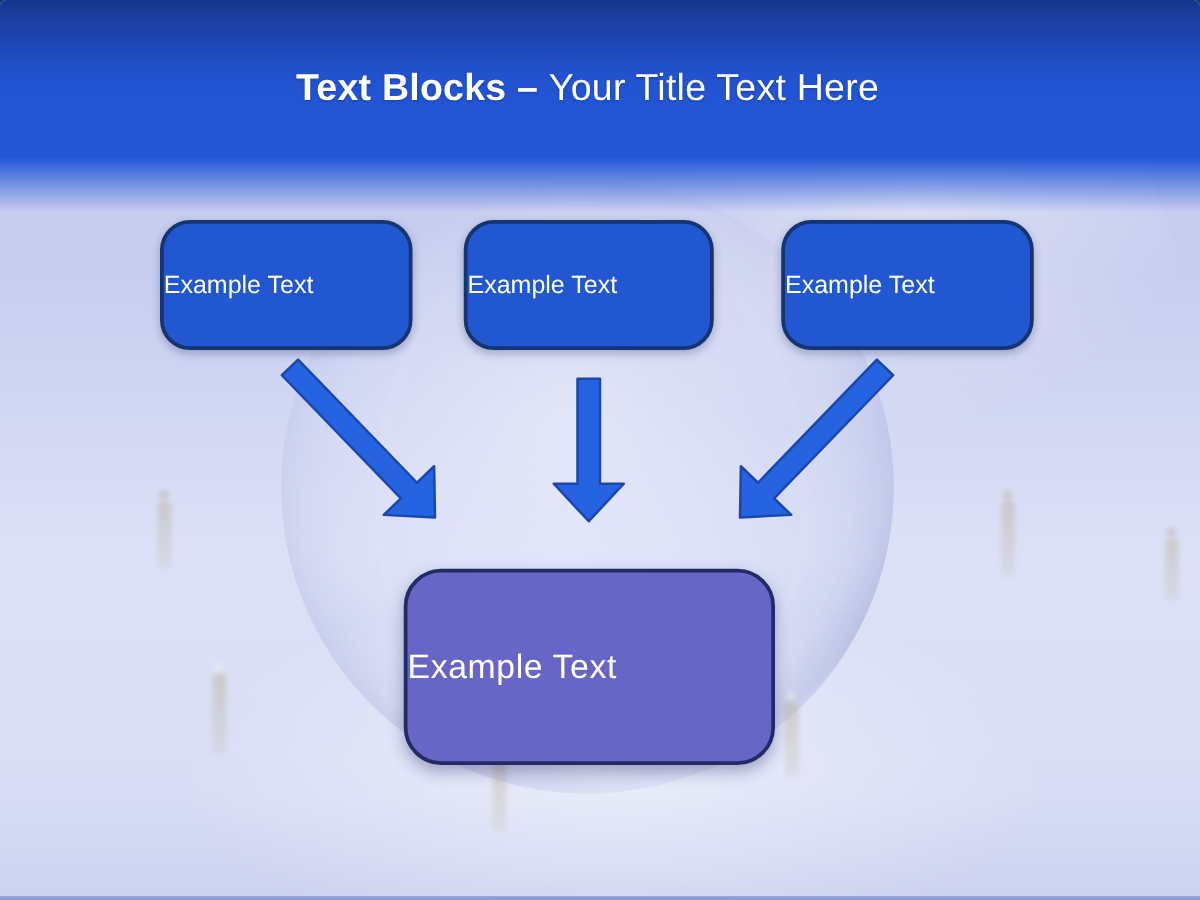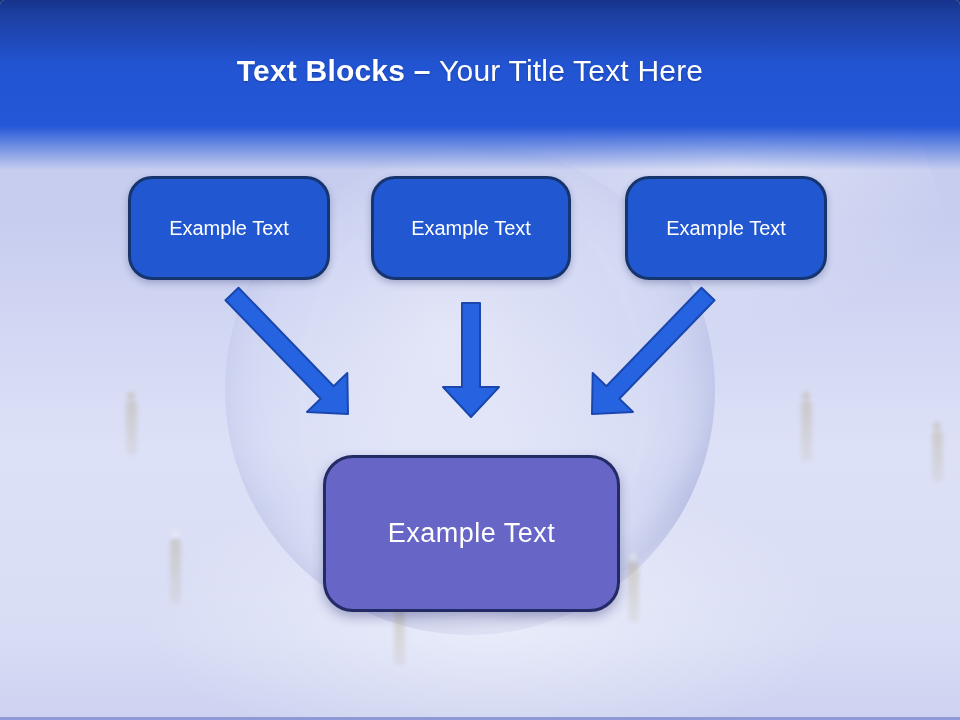--- a/index.html
+++ b/index.html
@@ -71,21 +71,21 @@
   .title{
     position:absolute;left:0;top:54px;width:940px;text-align:center;
     color:var(--text-white,#fff);font-size:30px;letter-spacing:.2px;
     text-shadow:0 1px 2px rgba(10,25,80,.35);
     font-weight:400;margin:0;
   }
   .title .b{font-weight:700;}
 
   
   .block{
-    position:absolute;display:flex;align-items:center;justify-content:center;
+    position:absolute;display:flex;align-items:center;justify-content:flex-start;
     background:var(--box-blue,#2158d1);
     border:3px solid var(--box-border,#16356f);
     border-radius:24px;color:var(--text-white,#fff);
     box-sizing:border-box;
     box-shadow:0 3px 7px rgba(25,35,95,.28);
     font-size:20px;
   }
   .block.b1{left:128px;top:176px;width:202px;height:104px;}
   .block.b2{left:371px;top:176px;width:200px;height:104px;}
   .block.b3{left:625px;top:176px;width:202px;height:104px;}

